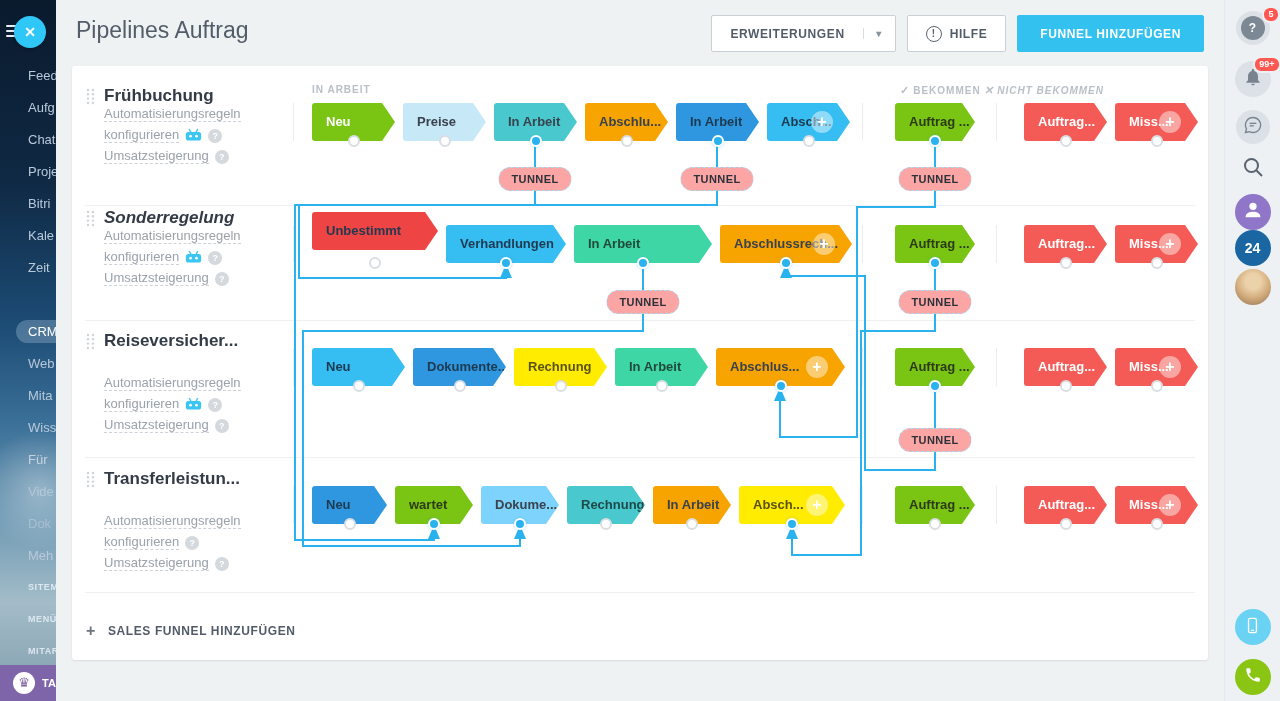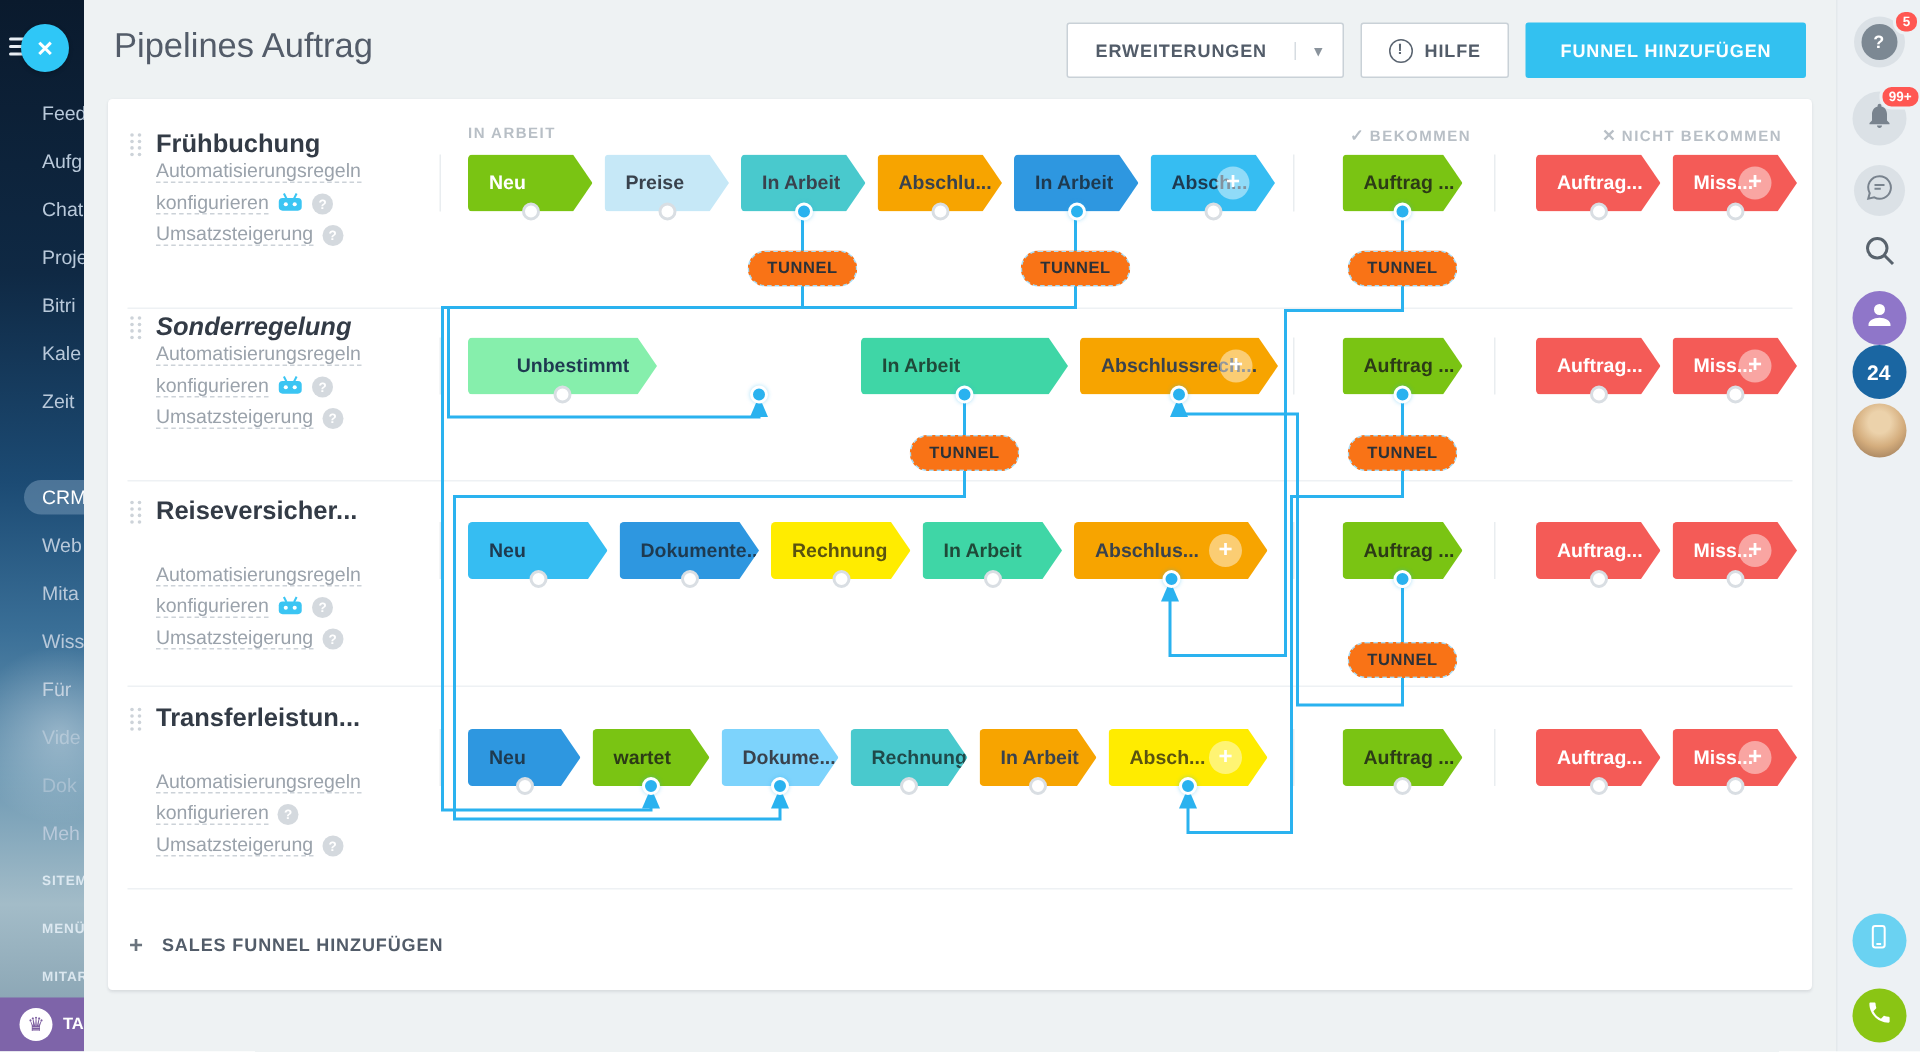--- a/index.html
+++ b/index.html
@@ -56,21 +56,21 @@
     clip-path:polygon(0 0,calc(100% - 13px) 0,100% 50%,calc(100% - 13px) 100%,0 100%);}
   .plus{position:absolute;right:17px;top:8px;width:22px;height:22px;border-radius:50%;background:rgba(255,255,255,.45);
     color:#fff;font-size:16px;font-weight:bold;line-height:21px;text-align:center;}
   #footer-add{position:absolute;left:14px;top:556px;font-size:12px;font-weight:bold;letter-spacing:.6px;
     color:#525c69;cursor:pointer;}
   #footer-add .pl{font-size:16px;font-weight:bold;color:#6b747e;margin-right:12px;vertical-align:-1px;}
 
   
   #wires{position:absolute;left:0;top:0;z-index:5;pointer-events:none;}
   #overlay{position:absolute;left:0;top:0;width:1280px;height:701px;z-index:6;pointer-events:none;}
-  .tunnel-badge{position:absolute;transform:translate(-50%,-50%);background:#f97316;border:1px dashed #a8dbf4;
+  .tunnel-badge{position:absolute;transform:translate(-50%,-50%);background:#fca5a5;border:1px dashed #a8dbf4;
     border-radius:13px;padding:5px 12px;font-size:11px;font-weight:bold;color:#2b3138;letter-spacing:.4px;
     pointer-events:auto;cursor:pointer;}
   .dot{position:absolute;transform:translate(-50%,-50%);width:12px;height:12px;border-radius:50%;}
   .dot.open{background:#fff;border:2px solid #d9dee3;}
   .dot.filled{background:#2ab2ef;border:2px solid #fff;box-shadow:0 0 3px rgba(42,178,239,.4);}
 
   
   #rail{position:absolute;right:0;top:0;width:56px;height:701px;background:#edf1f4;border-left:1px solid #e4e9ec;z-index:10;}
   .rail-item{position:absolute;left:50%;transform:translateX(-50%);cursor:pointer;}
   .circ{border-radius:50%;display:flex;align-items:center;justify-content:center;position:relative;}
@@ -188,21 +188,22 @@
           <line x1="5" y1="1" x2="7" y2="5" stroke="#3bc5f3" stroke-width="1.6"></line>
           <line x1="15" y1="1" x2="13" y2="5" stroke="#3bc5f3" stroke-width="1.6"></line>
           <rect x="1" y="4.5" width="18" height="10" rx="3" fill="#3bc5f3"></rect>
           <circle cx="6.5" cy="9.5" r="1.6" fill="#fff"></circle>
           <circle cx="13.5" cy="9.5" r="1.6" fill="#fff"></circle>
         </svg><span class="q">?</span></div>
       <div class="pipe-link" style="left: 32px; top: 204px;"><span class="u">Umsatzsteigerung</span><span class="q">?</span></div>
       <div class="vdiv" style="left: 221px; top: 159px;"></div>
       <div class="vdiv" style="left: 790px; top: 159px;"></div>
       <div class="vdiv" style="left: 924px; top: 159px;"></div>
-      <div class="chip" style="left: 240px; top: 159px; width: 126px; background: #86efac; color: rgb(30, 58, 80); text-align: center;">Unbestimmt</div>
+      <div class="chip" style="left: 240px; top: 146px; width: 126px; background: #ef4444; color: rgb(30, 58, 80);">Unbestimmt</div>
+      <div class="chip" style="left: 374px; top: 159px; width: 120px; background: rgb(54, 189, 242); color: rgb(30, 58, 80);">Verhandlungen</div>
       <div class="chip" style="left: 502px; top: 159px; width: 138px; background: rgb(63, 214, 166); color: rgb(31, 74, 57);">In Arbeit</div>
       <div class="chip" style="left: 648px; top: 159px; width: 132px; background: rgb(247, 164, 0); color: rgb(57, 66, 77);">Abschlussrech...<span class="plus">+</span></div>
       <div class="chip" style="left: 823px; top: 159px; width: 80px; background: rgb(122, 196, 19); color: rgb(44, 59, 22);">Auftrag ...</div>
       <div class="chip" style="left: 952px; top: 159px; width: 83px; background: rgb(244, 91, 87); color: rgb(255, 255, 255);">Auftrag...</div>
       <div class="chip" style="left: 1043px; top: 159px; width: 83px; background: rgb(244, 91, 87); color: rgb(255, 255, 255);">Miss...<span class="plus">+</span></div>
       <div class="hsep" style="top: 254px;"></div>
       <div class="handle" style="left: 14px; top: 267px;"><svg width="9" height="17" viewBox="0 0 9 17">
           <circle cx="2" cy="2" r="1.2" fill="#cdd3d9"></circle>
           <circle cx="7" cy="2" r="1.2" fill="#cdd3d9"></circle>
           <circle cx="2" cy="6.3" r="1.2" fill="#cdd3d9"></circle>
@@ -256,21 +257,21 @@
       <div class="chip" style="left: 409px; top: 420px; width: 78px; background: #7dd3fc; color: rgb(57, 66, 77);">Dokume...</div>
       <div class="chip" style="left: 495px; top: 420px; width: 78px; background: rgb(73, 201, 205); color: rgb(31, 74, 74);">Rechnung</div>
       <div class="chip" style="left: 581px; top: 420px; width: 78px; background: rgb(247, 164, 0); color: rgb(57, 66, 77);">In Arbeit</div>
       <div class="chip" style="left: 667px; top: 420px; width: 106px; background: rgb(255, 236, 0); color: rgb(90, 83, 16);">Absch...<span class="plus">+</span></div>
       <div class="chip" style="left: 823px; top: 420px; width: 80px; background: rgb(122, 196, 19); color: rgb(44, 59, 22);">Auftrag ...</div>
       <div class="chip" style="left: 952px; top: 420px; width: 83px; background: rgb(244, 91, 87); color: rgb(255, 255, 255);">Auftrag...</div>
       <div class="chip" style="left: 1043px; top: 420px; width: 83px; background: rgb(244, 91, 87); color: rgb(255, 255, 255);">Miss...<span class="plus">+</span></div>
       <div class="hsep" style="top: 526px;"></div>
       <div class="group-label" style="left: 240px; top: 18px;">IN ARBEIT</div>
       <div class="group-label" style="left: 828px; top: 18px;"><span class="gmark">✓</span>BEKOMMEN</div>
-      <div class="group-label" style="left: 996px; top: 18px;"><span class="gmark">✕</span>NICHT BEKOMMEN</div>
+      <div class="group-label" style="left: 912px; top: 18px; font-style: italic;"><span class="gmark">✕</span>NICHT BEKOMMEN</div>
     </section>
 
   <svg id="wires" width="1280" height="701">
     <defs>
       <marker id="arr" markerWidth="8" markerHeight="8" refX="4" refY="4" orient="auto">
         <path d="M0,1 L7,4 L0,7 Z" fill="#2ab2ef"></path>
       </marker>
     </defs>
   <polyline points="535,146 535,205 299,205 299,278 506,278 506,270" fill="none" stroke="#2ab2ef" stroke-width="2" marker-end="url(#arr)"></polyline>
       <polyline points="717,146 717,205 295,205 295,540 434,540 434,531" fill="none" stroke="#2ab2ef" stroke-width="2" marker-end="url(#arr)"></polyline>

